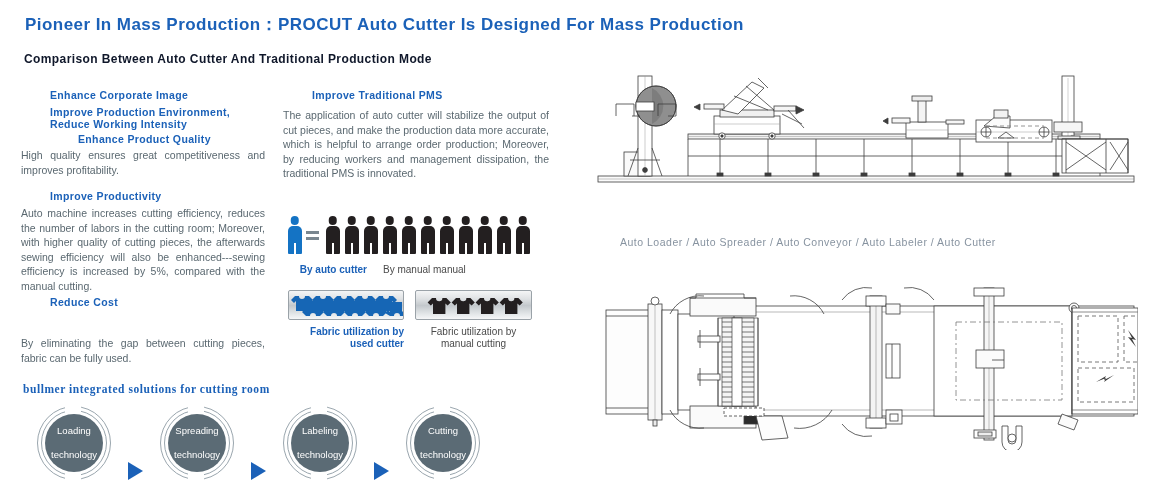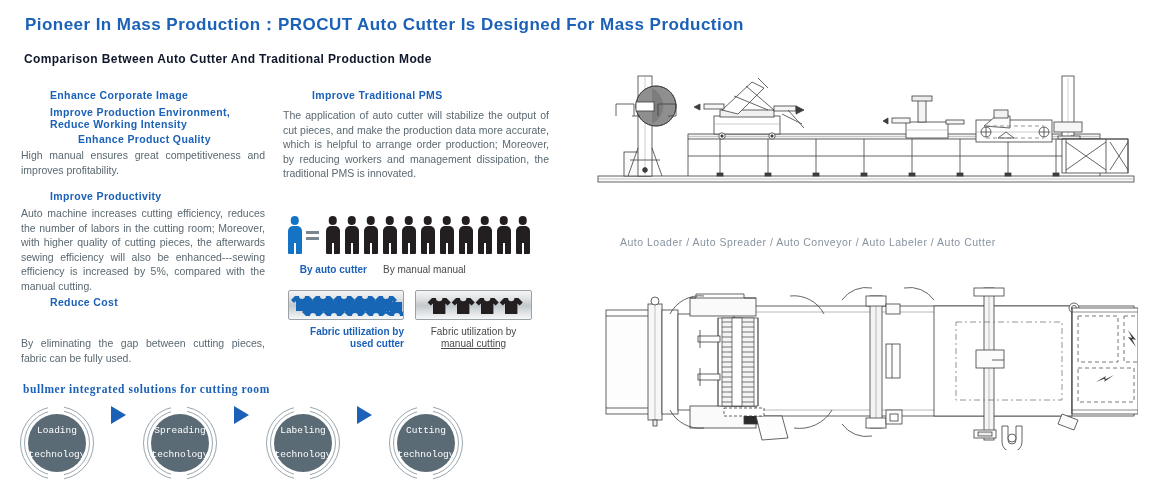--- a/index.html
+++ b/index.html
@@ -104,21 +104,21 @@
 <div class="abs h-sub" style="left:24px;top:52px;">Comparison Between Auto Cutter And Traditional Production Mode</div>
 
 <div class="abs h-item" style="left:22px;top:89px;width:250px;">Enhance Corporate Image</div>
 
 <div class="abs h-item" style="left:22px;top:106px;width:250px;">Improve Production Environment,</div>
 
 <div class="abs h-item" style="left:22px;top:118px;width:250px;">Reduce Working Intensity</div>
 
 <div class="abs h-item" style="left:22px;top:133px;width:250px;margin-left:28px;">Enhance Product Quality</div>
 
-<div class="abs body-txt" style="left:21px;top:148px;width:244px;">High manual ensures great competitiveness and improves profitability.</div>
+<div class="abs body-txt" style="left:21px;top:148px;width:244px;">High quality ensures great competitiveness and improves profitability.</div>
 
 <div class="abs h-item" style="left:22px;top:190px;width:250px;">Improve Productivity</div>
 
 <div class="abs body-txt" style="left:21px;top:206px;width:244px;">Auto machine increases cutting efficiency, reduces the number of labors in the cutting room; Moreover, with higher quality of cutting pieces, the afterwards sewing efficiency will also be enhanced---sewing efficiency is increased by 5%, compared with the manual cutting.</div>
 
 <div class="abs h-item" style="left:22px;top:296px;width:250px;">Reduce Cost</div>
 
 <div class="abs body-txt" style="left:21px;top:312px;width:244px;margin-top:24px;">By eliminating the gap between cutting pieces, fabric can be fully used.</div>
 
 <div class="abs h-item" style="left:284px;top:89px;width:270px;">Improve Traditional PMS</div>
@@ -231,25 +231,25 @@
       <path d="M64 7 h4 a3.2 3.2 0 0 0 6.4 0 h4 l4.4 4.4 -3.2 3.2 -2.2 -2.2 v10.6 h-12.4 v-10.6 l-2.2 2.2 -3.2 -3.2 z"></path>
       <path d="M88 7 h4 a3.2 3.2 0 0 0 6.4 0 h4 l4.4 4.4 -3.2 3.2 -2.2 -2.2 v10.6 h-12.4 v-10.6 l-2.2 2.2 -3.2 -3.2 z"></path>
     </g>
   </svg>
 </div>
 
 <div class="abs cap-blue" style="left:288px;top:325px;width:116px;">Fabric utilization by</div>
 <div class="abs cap-blue" style="left:288px;top:337px;width:116px;">used cutter</div>
 
 <div class="abs cap-grey" style="left:415px;top:325px;width:117px;">Fabric utilization by</div>
-<div class="abs cap-grey" style="left:415px;top:337px;width:117px;text-decoration:underline;">manual cutting</div>
+<div class="abs cap-grey" style="left:415px;top:337px;width:117px;">manual cutting</div>
 
 <div class="abs" style="left:23px;top:383px;color:#1B61B8;font-weight:bold;font-size:11.5px;letter-spacing:.55px;white-space:nowrap;font-family:Liberation Serif, serif;">bullmer integrated solutions for cutting room</div>
 
-<div class="abs" id="process-flow" style="left:20px;top:406px;display:flex;align-items:flex-start;font-family:Liberation Mono, monospace;">
+<div class="abs" id="process-flow" style="left:37px;top:406px;display:flex;align-items:flex-end;">
     <div class="proc-circle">
       <div class="ring-outer"></div>
       <div class="ring-mid"></div>
       <div class="ring-gap" style="left:28px;top:-1px;width:16px;height:10px;"></div>
       <div class="ring-gap" style="left:28px;bottom:-1px;width:16px;height:10px;"></div>
       <div class="disc">
         <span><span>Loading</span><br><span>technology</span></span>
       </div>
     </div>
     <div style="width: 17px;"></div>

